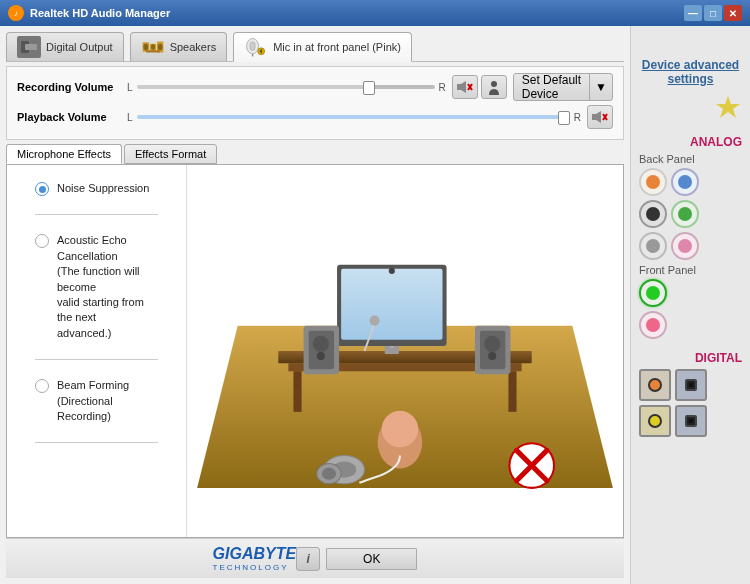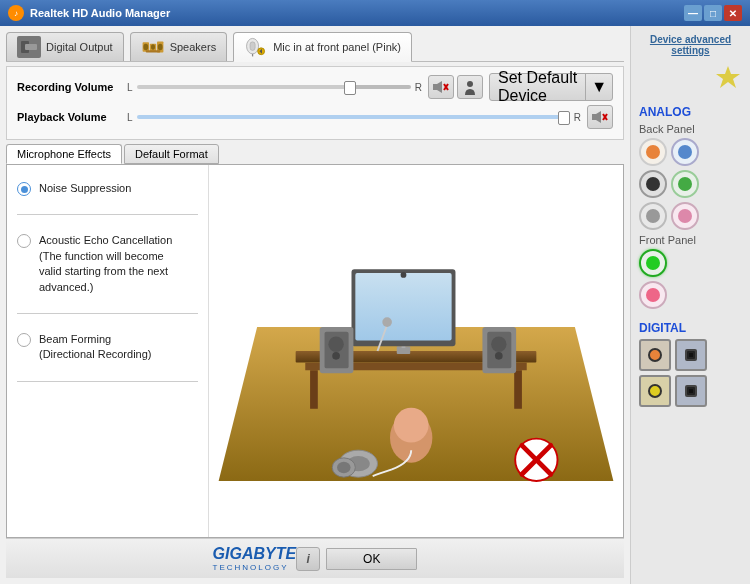--- a/index.html
+++ b/index.html
@@ -170,21 +170,21 @@
       display: flex; align-items: center; justify-content: center;
       font-size: 10px;
     }
     .set-default-btn {
       display: flex;
       align-items: center;
       border: 1px solid #aaa;
       border-radius: 3px;
       background: linear-gradient(to bottom, #e8e8e8, #d5d5d5);
       cursor: pointer;
-      font-size: 16px;
+      font-size: 12px;
       height: 28px;
     }
     .set-default-text {
       padding: 0 8px;
       border-right: 1px solid #aaa;
       height: 100%;
       display: flex;
       align-items: center;
     }
     .set-default-arrow {
@@ -217,22 +217,22 @@
       border: 1px solid #aaa;
       background: white;
       flex: 1;
       display: flex;
       overflow: hidden;
       min-height: 0;
     }
 
     
     .effects-panel {
-      width: 202px;
-      padding: 16px 10px;
+      width: 180px;
+      padding: 16px 28px;
       border-right: 1px solid #ddd;
       display: flex;
       flex-direction: column;
       gap: 16px;
     }
     .effect-item {
       display: flex;
       align-items: flex-start;
       gap: 8px;
     }
@@ -288,33 +288,35 @@
       border-left: 1px solid #ccc;
       padding: 8px;
       display: flex;
       flex-direction: column;
       gap: 4px;
     }
     .device-advanced-link {
       color: #336699;
       text-decoration: underline;
       cursor: pointer;
-      font-size: 10px;
+      font-size: 12px;
       font-weight: bold;
       text-align: center;
       margin-bottom: 4px;
+      margin-top: 24px;
     }
     .analog-section, .digital-section {
       margin-top: 4px;
     }
     .section-title {
       font-weight: bold;
       font-size: 12px;
       margin-bottom: 4px;
-      color: #1d4ed8;
+      color: #be185d;
+      text-align: right;
     }
     .subsection-title {
       font-size: 11px;
       color: #555;
       margin-bottom: 3px;
     }
     .jack-row {
       display: flex;
       gap: 4px;
       margin-bottom: 4px;
@@ -546,21 +548,21 @@
           </div>
         </div>
       </div>
     </div>
 
     <div class="inner-tabs">
       <div class="inner-tab active">
         <span>Microphone Effects</span>
       </div>
       <div class="inner-tab">
-        <span>Default Format</span>
+        <span>Effects Format</span>
       </div>
     </div>
 
     <div class="content-panel">
 
       <div class="effects-panel">
 
         <div class="effect-item">
           <div class="radio-circle checked"></div>
           <span class="effect-label">Noise Suppression</span>

